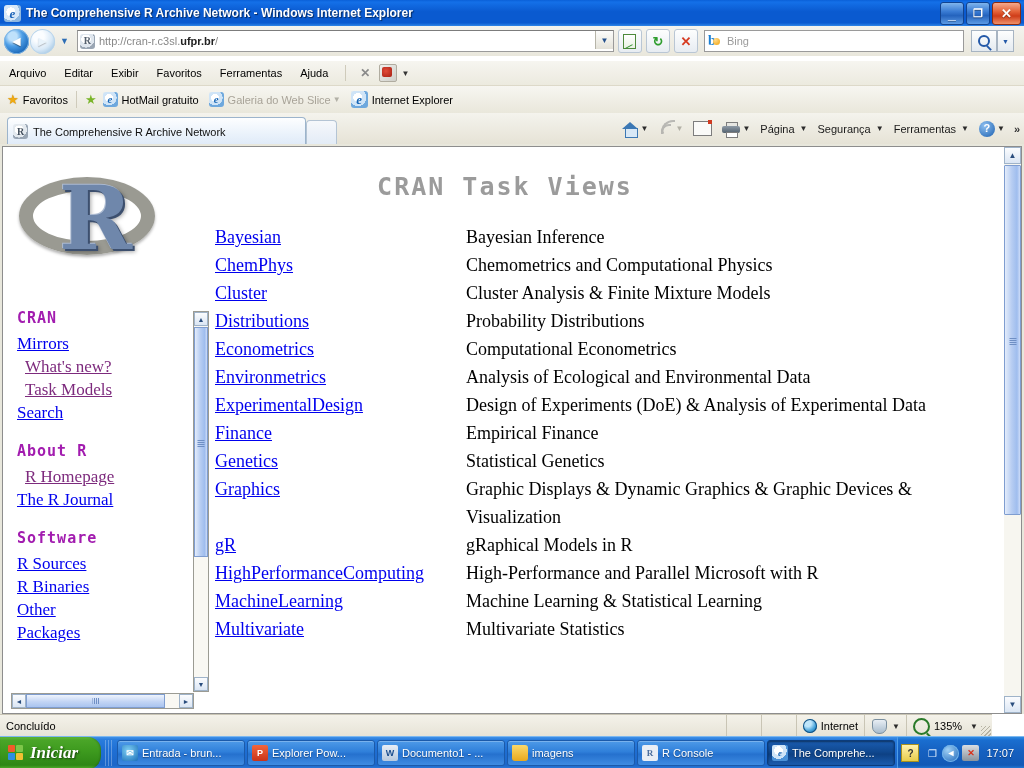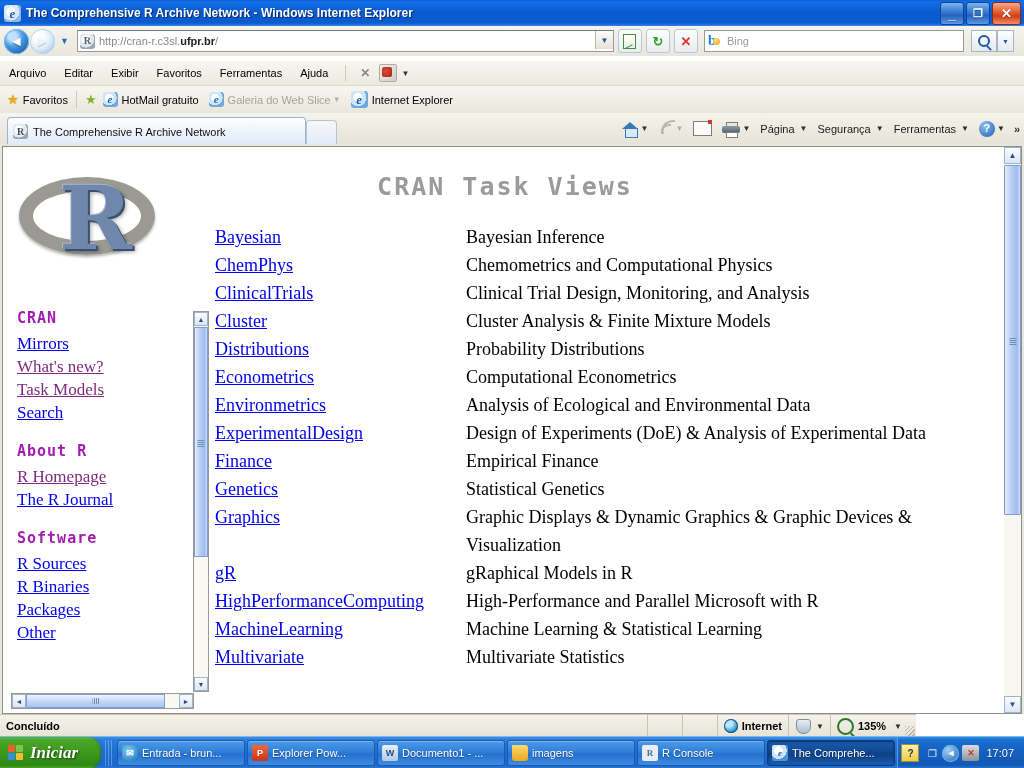--- a/index.html
+++ b/index.html
@@ -192,21 +192,21 @@
     color:#6f87ab;text-align:left;
     text-shadow:2px 2px 0 #3c4f6e, -1px -1px 0 #aebcd2, 3px 3px 4px rgba(0,0,0,.35);}
 
   
   .sideframe{position:absolute;left:8px;top:160px;width:190px;height:380px;overflow:hidden;}
   .sidebar{position:absolute;left:6px;top:0;width:170px;font-family:"Liberation Serif",serif;}
   .sec-hd{font-family:"DejaVu Sans Mono","Liberation Mono",monospace;font-weight:bold;
     font-size:15px;color:#a21caf;letter-spacing:1px;margin:0 0 2px 0;line-height:23px;}
   .sl{display:block;font-size:17px;line-height:23px;text-decoration:underline;white-space:nowrap;}
   .sl.unv{color:#0000ee;}
-  .sl.vis{color:#7d2a7d;}
+  .sl.vis{color:#7d2a7d;margin-left:8px;}
   .sgap{height:16px;}
 
   
   .isb{position:absolute;left:190px;top:164px;width:16px;height:381px;background:#f9f8f3;
     border:1px solid #9b9b93;box-sizing:border-box;}
   .isb .ib{width:14px;height:14px;background:linear-gradient(to bottom,#fbfcfe,#dbe6f4);
     border:1px solid #9fb3c9;box-sizing:border-box;display:flex;align-items:center;justify-content:center;
     color:#2a4d7d;font-size:7px;}
   .isb .ith{position:absolute;left:0;width:14px;background:linear-gradient(to right,#e3ecfb,#b7cdf2 45%,#9fbdee 80%,#cddcf8);
     border:1px solid #7f9dd0;box-sizing:border-box;}
@@ -227,23 +227,23 @@
     font-size:25px;color:#9b9b9b;letter-spacing:2px;text-align:center;
     margin:0;padding-top:25px;width:580px;}
   .tvtable{margin-top:22px;font-family:"Liberation Serif",serif;border-collapse:collapse;}
   .tvtable td{vertical-align:top;padding:0;font-size:18px;line-height:28px;}
   .tvtable td.c1{width:243px;padding-right:8px;white-space:nowrap;}
   .tvtable td.c2{width:500px;}
   .tvlink{color:#0000ee;text-decoration:underline;}
   .desc{color:#000;}
 
   
-  .statusbar{position:absolute;left:0;top:714px;width:916px;height:22px;
+  .statusbar{position:absolute;left:0;top:714px;width:992px;height:22px;
     background:linear-gradient(to bottom,#f4f2ea,#e6e3d6);border-top:1px solid #c9c5b5;
-    display:flex;align-items:center;font-size:11px;font-weight:bold;}
+    display:flex;align-items:center;font-size:11px;}
   .st-text{padding-left:6px;flex:1;}
   .st-cell{border-left:1px solid #c9c5b5;height:22px;display:flex;align-items:center;padding:0 6px;}
   .globe{width:14px;height:14px;border-radius:50%;margin-right:4px;
     background:radial-gradient(circle at 35% 30%,#bfe6fb 0 25%,#3f9fd8 60%,#1a6aa8 100%);
     box-shadow:inset 0 0 0 1px #0f4f82;}
   .zoomico{width:13px;height:13px;border-radius:50%;border:2px solid #2a7a2a;margin-right:4px;position:relative;}
   .zoomico:after{content:"";position:absolute;right:-3px;bottom:-3px;width:5px;height:2px;background:#2a7a2a;transform:rotate(45deg);}
   .protico{width:15px;height:14px;position:relative;margin-right:4px;}
   .protico .sh{position:absolute;left:1px;top:0;width:13px;height:13px;
     background:linear-gradient(to bottom,#e8eef4,#a8bccd);border-radius:3px 3px 7px 7px;border:1px solid #7a8f9f;}
@@ -450,22 +450,22 @@
           <a class="sl vis">Task Models</a>
           <a class="sl unv">Search</a>
           <div class="sgap"></div>
           <div class="sec-hd">About R</div>
           <a class="sl vis">R Homepage</a>
           <a class="sl unv">The R Journal</a>
           <div class="sgap"></div>
           <div class="sec-hd">Software</div>
           <a class="sl unv">R Sources</a>
           <a class="sl unv">R Binaries</a>
+          <a class="sl unv">Other</a>
           <a class="sl unv">Packages</a>
-          <a class="sl unv">Other</a>
         </div>
       </div>
 
       <div class="isb">
         <div class="ib">▲</div>
         <div class="ith" style="top:15px;height:230px;">
           <span class="sb-grip" style="top:112px;"></span>
         </div>
         <div class="ib" style="position:absolute;bottom:0;left:0;">▼</div>
       </div>
@@ -482,24 +482,20 @@
         <h1 class="tv-title">CRAN Task Views</h1>
         <table class="tvtable">
           <tbody>
             <tr>
                 <td class="c1"><a class="tvlink">Bayesian</a></td>
                 <td class="c2 desc">Bayesian Inference</td>
               </tr>
             <tr>
                 <td class="c1"><a class="tvlink">ChemPhys</a></td>
                 <td class="c2 desc">Chemometrics and Computational Physics</td>
-              </tr>
-            <tr>
-                <td class="c1"><a class="tvlink">ClinicalTrials</a></td>
-                <td class="c2 desc">Clinical Trial Design, Monitoring, and Analysis</td>
               </tr>
             <tr>
                 <td class="c1"><a class="tvlink">Cluster</a></td>
                 <td class="c2 desc">Cluster Analysis &amp; Finite Mixture Models</td>
               </tr>
             <tr>
                 <td class="c1"><a class="tvlink">Distributions</a></td>
                 <td class="c2 desc">Probability Distributions</td>
               </tr>
             <tr>

